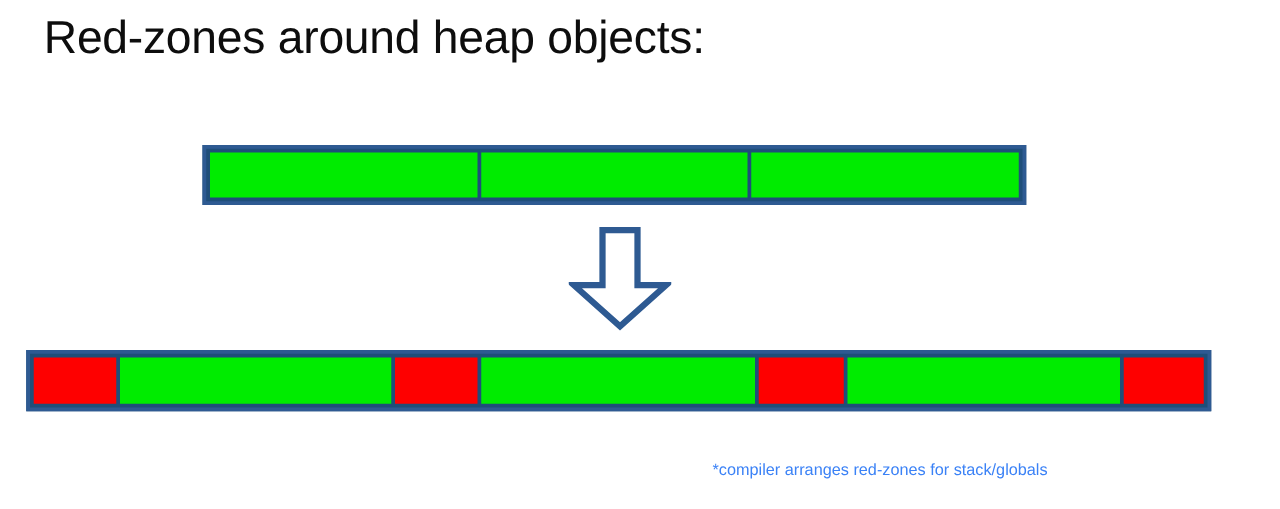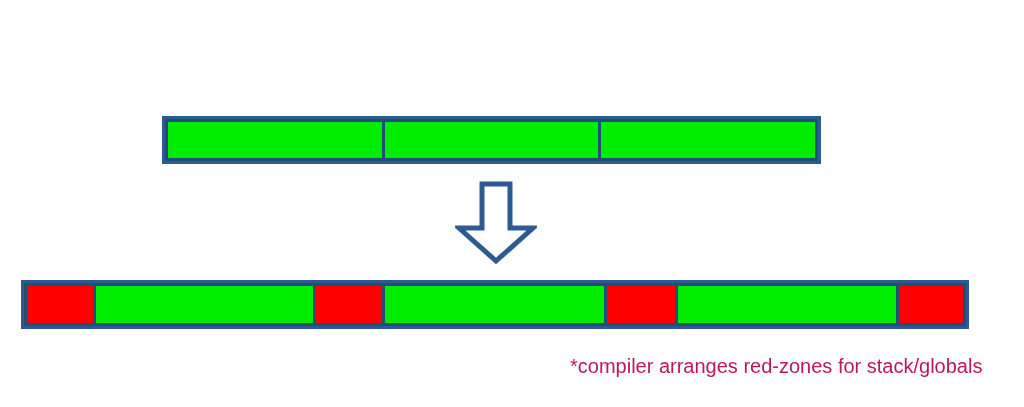--- a/index.html
+++ b/index.html
@@ -86,32 +86,33 @@
   #transform-arrow svg {
     display: block;
     width: 82px;
     height: 84px;
   }
 
   
   #footnote {
     position: absolute;
     left: 570px;
-    top: 355px;
-    font-size: 20px;
+    top: 365px;
+    font-size: 13px;
     line-height: 22px;
-    color: #be185d;
+    color: #3b82f6;
     white-space: nowrap;
   }
 </style>
 </head>
 <body>
 
 <div id="slide">
 
+  <div id="slide-title">Red-zones around heap objects:</div>
 
   <div id="bar-before" class="memory-bar">
       <div class="seg seg-green" title="heap object" style="flex: 0.333333 0 0px;"></div>
       <div class="seg seg-green" title="heap object" style="flex: 0.333333 0 0px;"></div>
       <div class="seg seg-green" title="heap object" style="flex: 0.333333 0 0px;"></div>
     </div>
 
   <div id="transform-arrow">
     <svg viewBox="0 0 82 84" xmlns="http://www.w3.org/2000/svg">
       <polygon points="27,3 55,3 55,47 78,47 41,80 4,47 27,47" fill="#ffffff" stroke="#2e5a92" stroke-width="5" stroke-linejoin="miter"></polygon>

